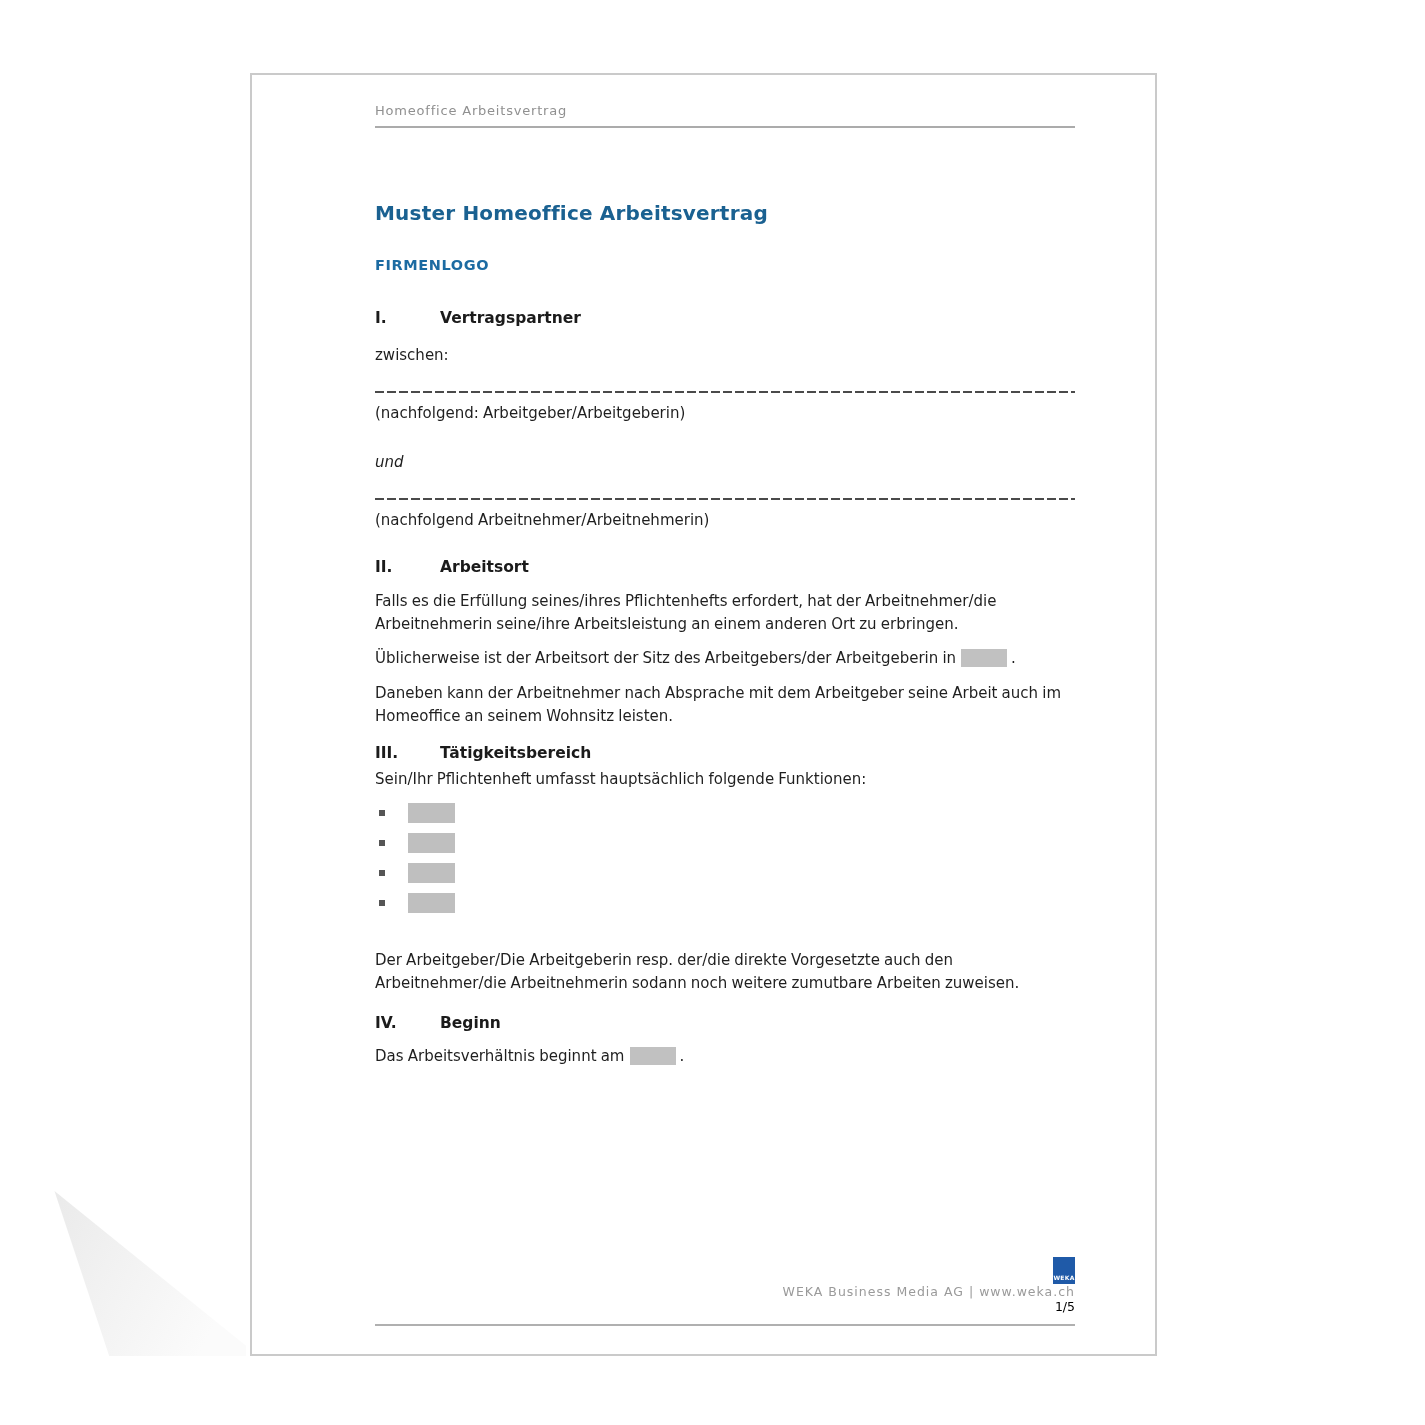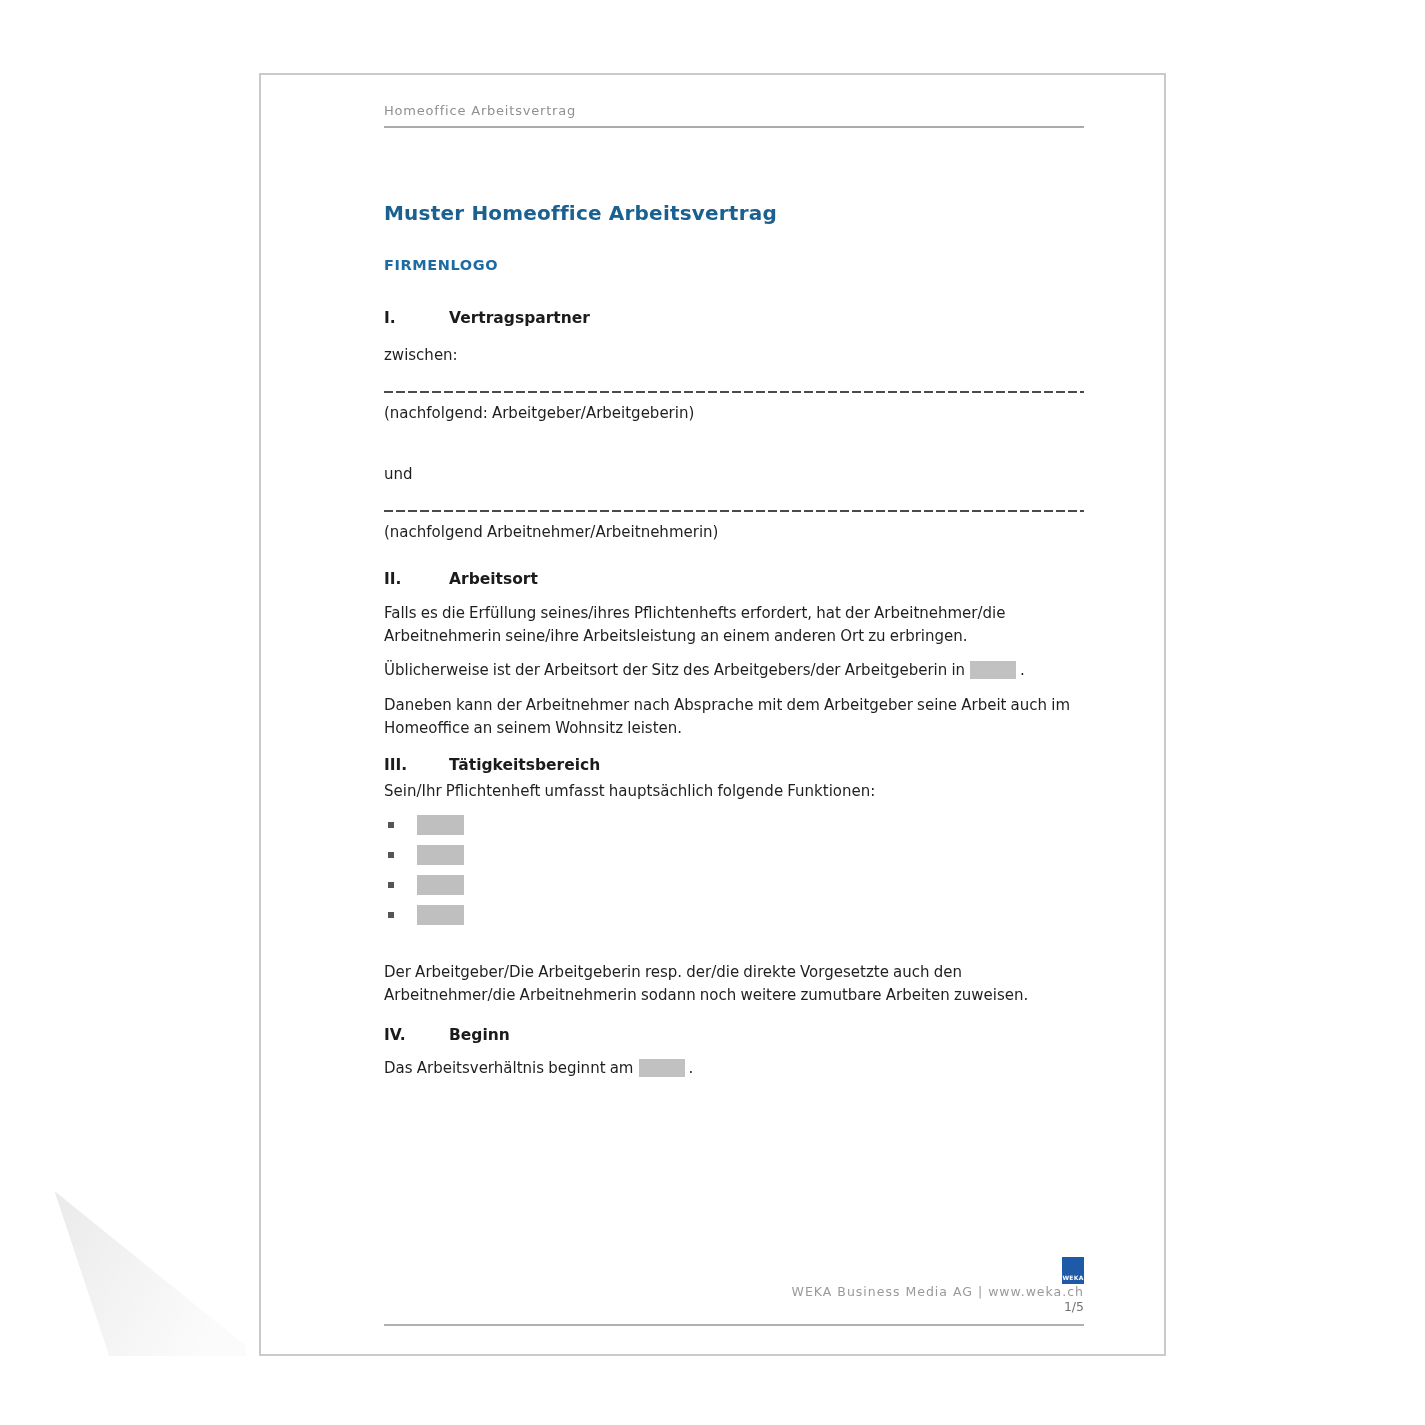--- a/index.html
+++ b/index.html
@@ -7,21 +7,21 @@
   body { font-family: "DejaVu Sans", "Liberation Sans", sans-serif; position: relative; }
 
   
   .curl {
     position: absolute; left: 18px; top: 1186px; width: 228px; height: 170px;
     background: linear-gradient(118deg, #e7e7e7 0%, #f2f2f2 45%, #fbfbfb 85%);
     clip-path: polygon(16% 3%, 100% 94%, 100% 100%, 40% 100%);
   }
 
   .page {
-    position: absolute; left: 259px; top: 73px; width: 907px; height: 1283px;
+    position: absolute; left: 250px; top: 73px; width: 907px; height: 1283px;
     background: #ffffff; border: 2px solid #cacaca;
     padding: 0 80px 0 123px;
   }
 
   .doc-header { margin-top: 28px; padding-bottom: 7px; border-bottom: 2px solid #ababab; }
   .doc-header .hdr-text { font-size: 13px; color: #909090; letter-spacing: 0.8px; line-height: 16px; }
 
   .title { margin-top: 70px; font-size: 20px; font-weight: bold; color: #1a6191; letter-spacing: 0.2px; line-height: 31px; }
   .firmenlogo { margin-top: 29px; font-size: 14.5px; font-weight: bold; color: #1c6ba2; letter-spacing: 0.6px; line-height: 15px; }
 
@@ -31,21 +31,21 @@
   .h2 { margin-top: 29px; }
   .h3 { margin-top: 16px; }
   .h4 { margin-top: 19px; }
 
   .body-text { font-size: 15px; color: #1f1f1f; line-height: 23px; word-spacing: -0.6px; }
 
   .zwischen  { margin-top: 19px; line-height: 17px; }
   .sig-line  { margin-top: 27px; height: 2px;
                background: repeating-linear-gradient(90deg, #4a4a4a 0 9px, transparent 9px 12px); }
   .caption   { margin-top: 12px; line-height: 17px; }
-  .und       { margin-top: 44px; line-height: 17px; }
+  .und       { margin-top: 32px; line-height: 17px; font-style: italic; }
   .wird      { margin-top: 31px; line-height: 17px; }
 
   .p-first   { margin-top: 10px; line-height: 24px; }
   .para      { margin-top: 13px; }
   .p3        { margin-top: 12px; }
   .p-tight   { margin-top: 12px; line-height: 24px; }
   .p-sein    { margin-top: 8px; line-height: 17px; }
   .p-weitere { margin-top: 31px; }
   .p-beginn  { margin-top: 11px; line-height: 24px; }
 
@@ -63,21 +63,21 @@
     position: absolute; left: 123px; right: 80px; bottom: 28px;
     border-bottom: 2px solid #b0b0b0; padding-bottom: 10px;
     display: flex; align-items: flex-end; flex-direction: column;
   }
   .weka-logo {
     width: 22px; height: 27px; background: #1f5aa8; flex: none;
     display: flex; align-items: flex-end; justify-content: center; padding-bottom: 3px;
   }
   .weka-logo span { color: #ffffff; font-size: 6px; font-weight: bold; letter-spacing: 0.3px; line-height: 6px; }
   .footer-text { font-size: 12.5px; color: #9a9a9a; letter-spacing: 1px; margin-left: 17px; flex: 1 1 auto; line-height: 15px; }
-  .page-num { font-size: 12.5px; color: #737373; line-height: 15px; }
+  .page-num { font-size: 12.5px; color: #000000; line-height: 15px; }
 </style>
 </head>
 <body>
 
 <div class="curl"></div>
 
 <div class="page">
 
   <div class="doc-header">
     <div class="hdr-text">Homeoffice Arbeitsvertrag</div>

